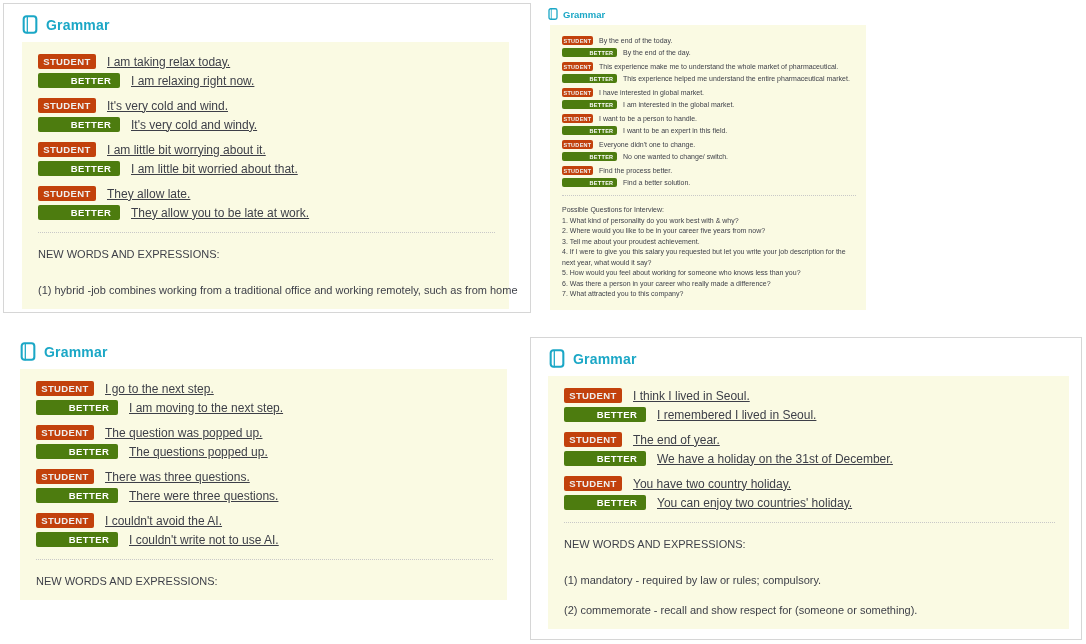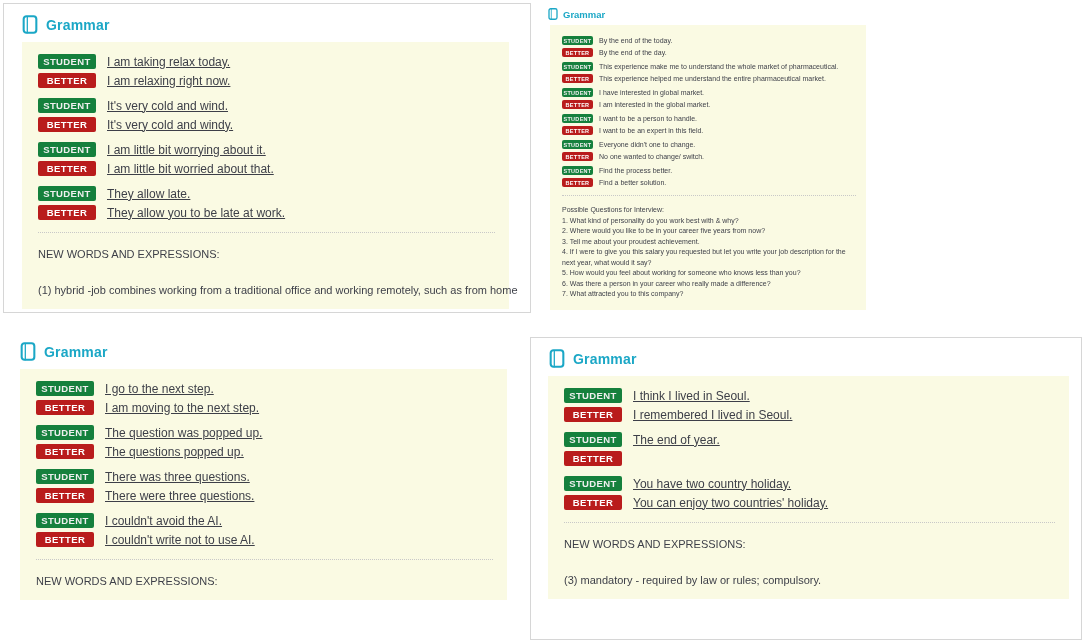--- a/index.html
+++ b/index.html
@@ -29,22 +29,22 @@
   .pair-row{display:flex;align-items:center;}
   .size-l .pair-row{margin-bottom:4px;}
   .size-s .pair-row{margin-bottom:3px;}
   .size-l .pair{margin-bottom:10px;}
   .size-s .pair{margin-bottom:5px;}
 
   .badge{display:inline-block;text-align:center;color:#fff;font-weight:bold;
          border-radius:2px;flex-shrink:0;}
   .size-l .badge{width:58px;font-size:9.5px;padding:2px 0;letter-spacing:0.4px;}
   .size-s .badge{width:31px;font-size:5.5px;padding:1.5px 0;letter-spacing:0.3px;}
-  .badge.student{background:#15803d;color:#efefef;}
-  .badge.better{background:#b91c1c;}
+  .badge.student{background:#c2410c;color:#efefef;}
+  .badge.better{background:#4d7c0f;padding-left:24px;}
 
   .sentence{color:#3d3f48;}
   .size-l .sentence{font-size:12px;margin-left:11px;text-decoration:underline;}
   .size-s .sentence{font-size:7px;margin-left:6px;}
 
   .divider{border-top:1px dotted #c8c8c8;height:0;}
   .size-l .divider{margin:12px 2px 14px 0;}
   .size-s .divider{margin:8px 2px 9px 0;}
 
   .notes-block{color:#3d3f48;}
@@ -281,31 +281,33 @@
           <span class="sentence">I remembered I lived in Seoul.</span>
         </div>
       </div>
       <div class="pair">
         <div class="pair-row">
           <span class="badge student">STUDENT</span>
           <span class="sentence">The end of year.</span>
         </div>
         <div class="pair-row">
           <span class="badge better">BETTER</span>
+          <span class="sentence">We have a holiday on the 31st of December.</span>
         </div>
       </div>
       <div class="pair">
         <div class="pair-row">
           <span class="badge student">STUDENT</span>
           <span class="sentence">You have two country holiday.</span>
         </div>
         <div class="pair-row">
           <span class="badge better">BETTER</span>
           <span class="sentence">You can enjoy two countries' holiday.</span>
         </div>
       </div>
       <div class="divider"></div>
       <div class="notes-block">
         <div class="notes-title">NEW WORDS AND EXPRESSIONS:</div>
-        <div class="note-line">(3) mandatory - required by law or rules; compulsory.</div>
+        <div class="note-line">(1) mandatory - required by law or rules; compulsory.</div>
+        <div class="note-line">(2) commemorate - recall and show respect for (someone or something).</div>
       </div>
     </div>
 </section>
 
 </body></html>

